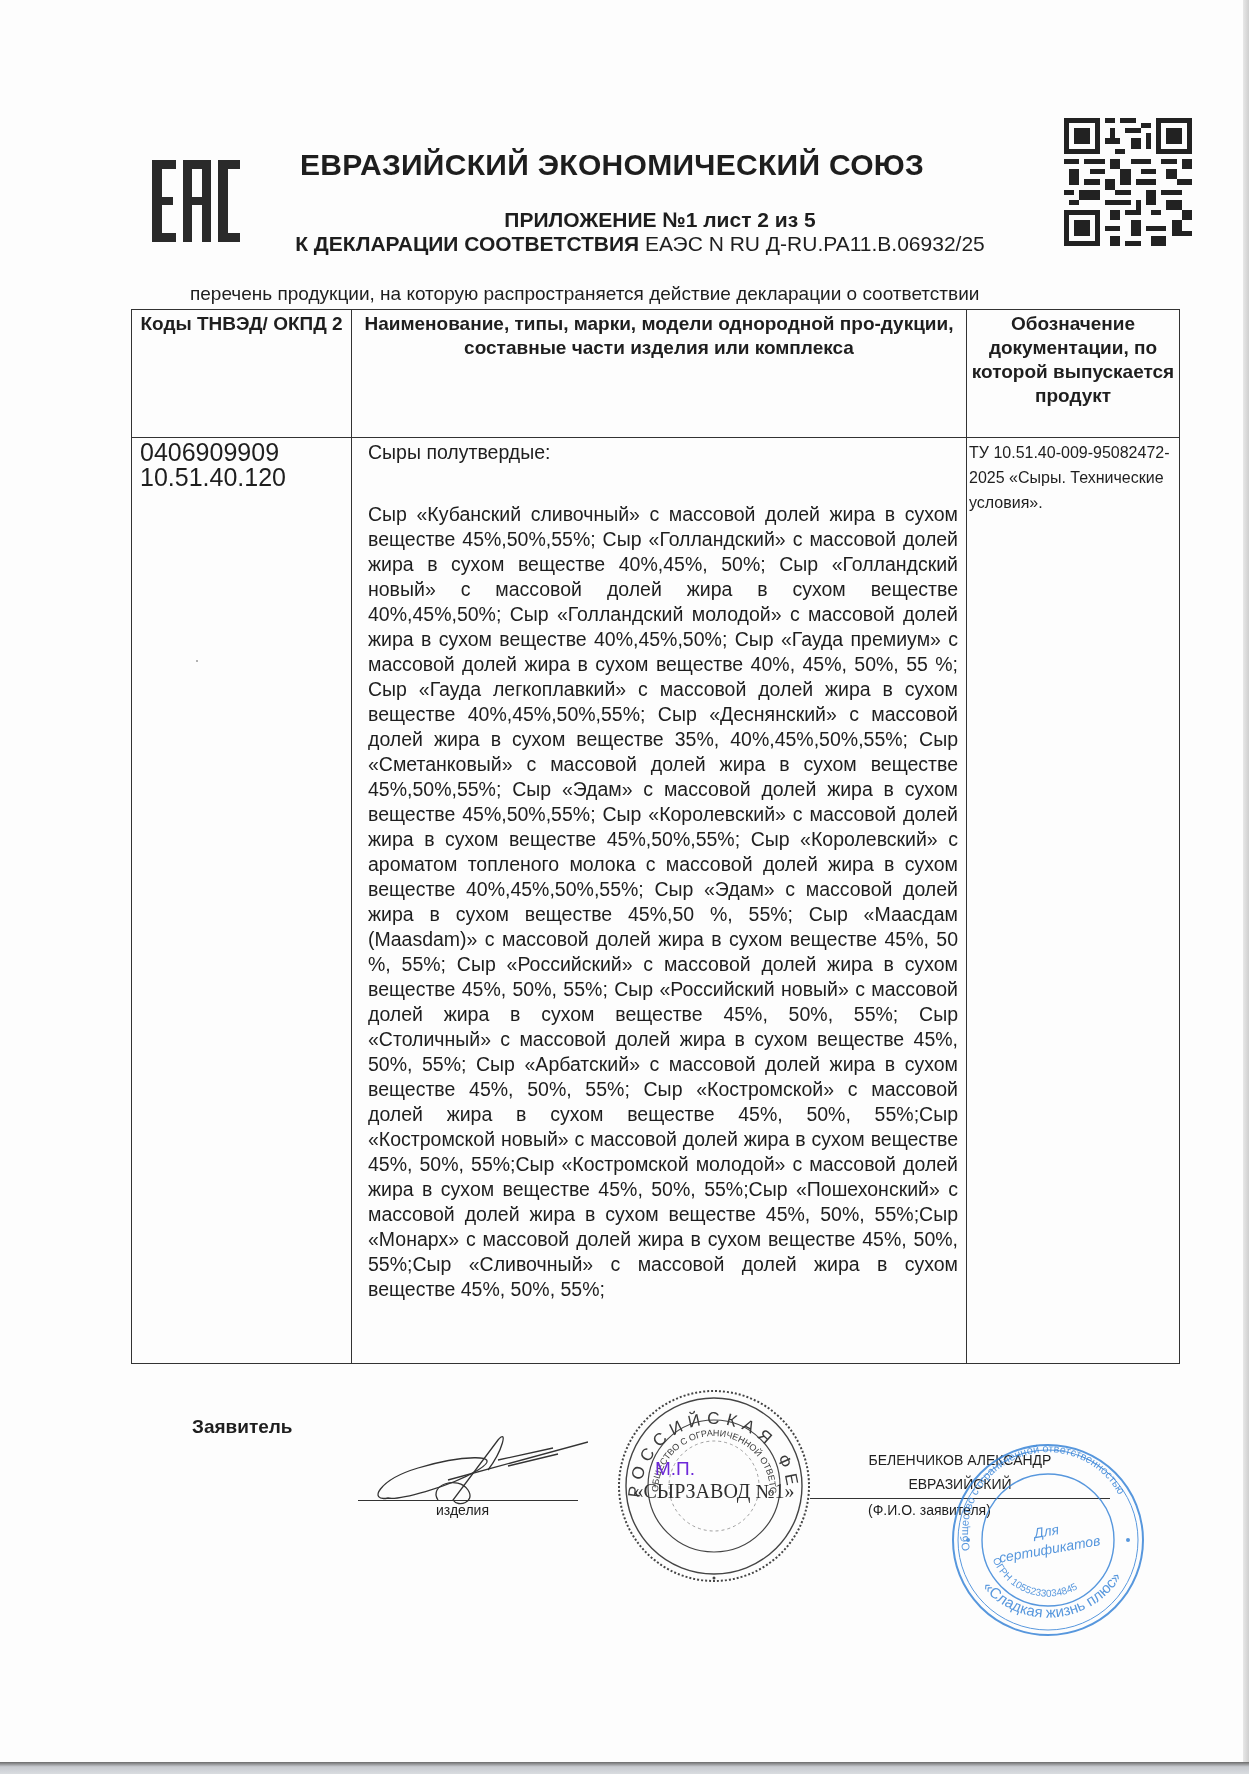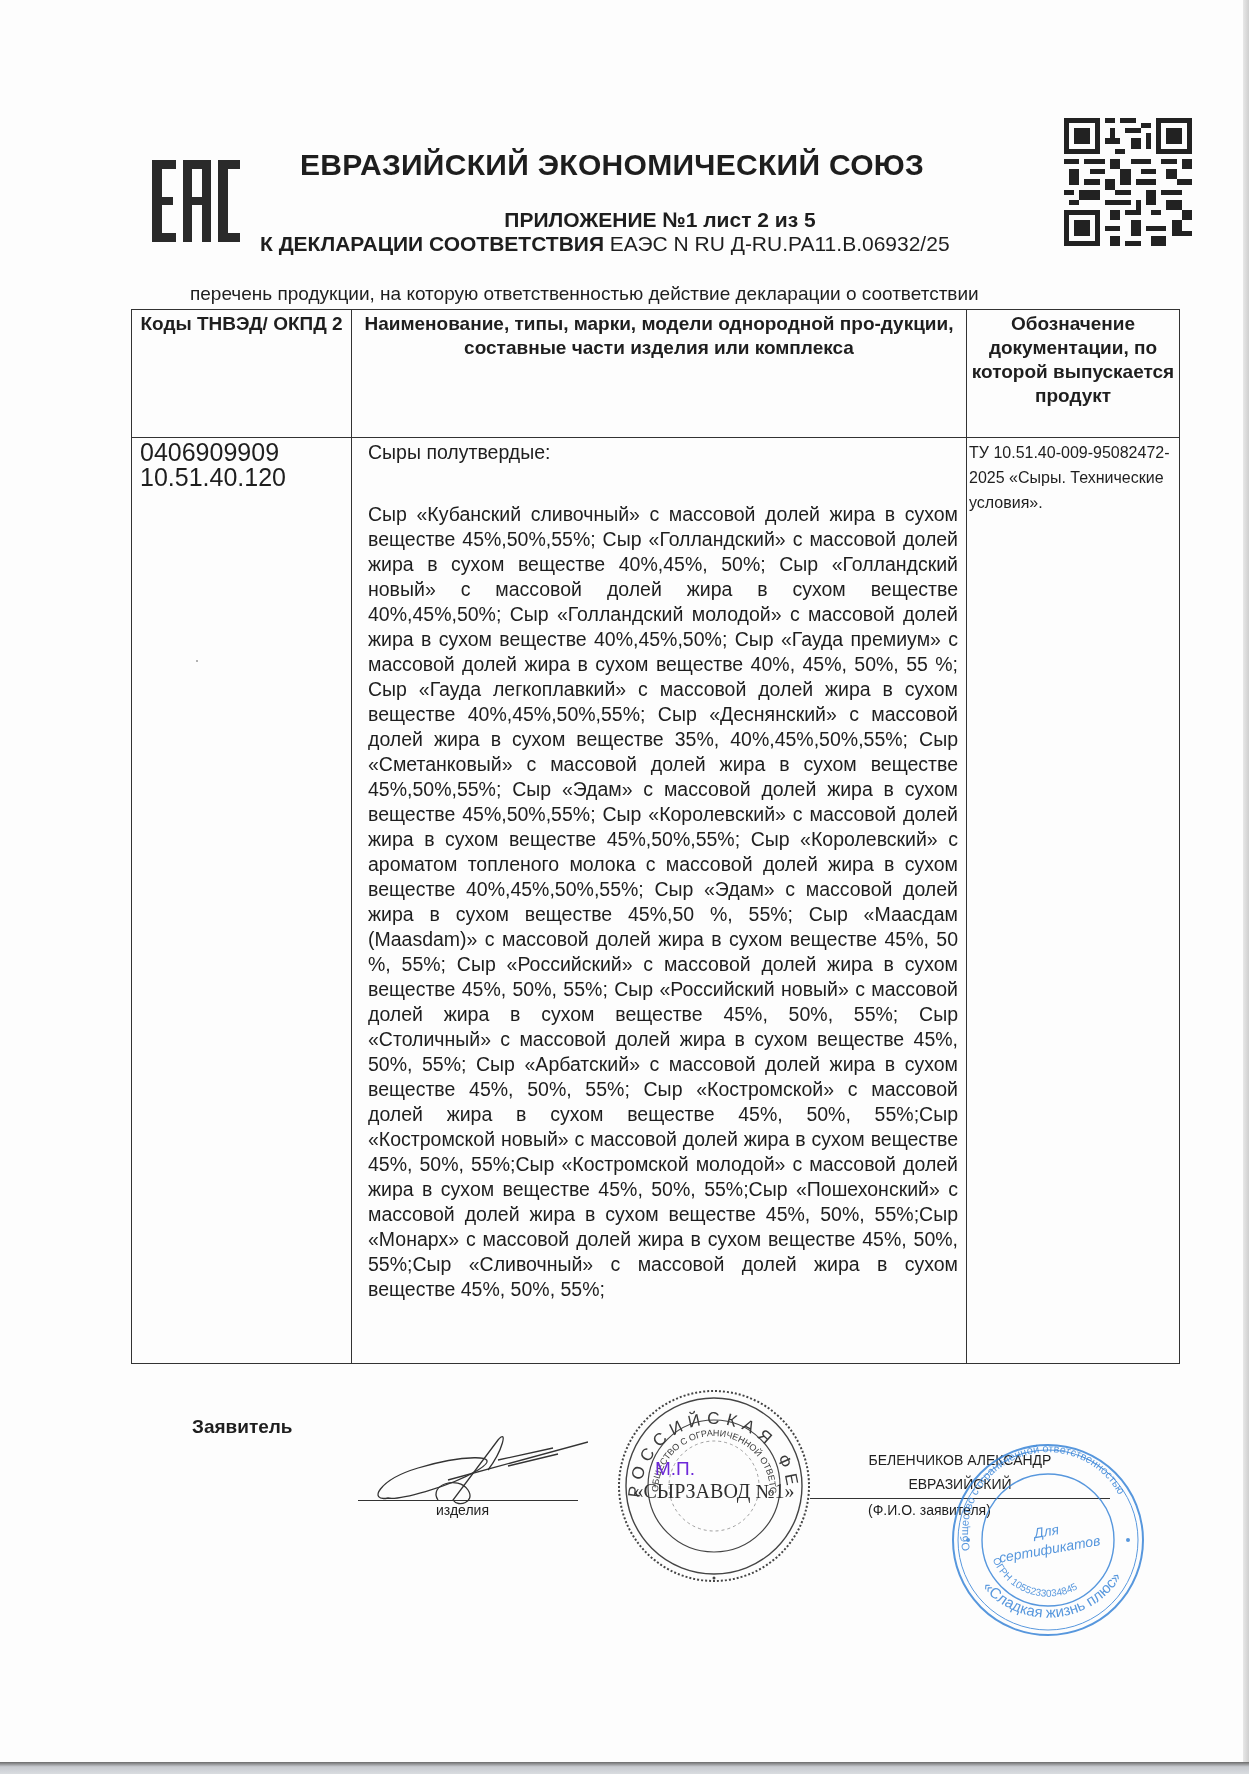--- a/index.html
+++ b/index.html
@@ -9,21 +9,21 @@
     font-family: "Liberation Sans", sans-serif; color: #1e1e1e;
   }
   .scan-edge-bottom { position: absolute; left: 0; top: 1762px; width: 1249px; height: 12px; background: linear-gradient(#6b6b6b, #c8cbd0 40%, #d9dce0); }
   .scan-edge-right { position: absolute; left: 1243px; top: 0; width: 6px; height: 1774px; background: linear-gradient(90deg, #e8e8e8, #cfcfcf); }
 
   .eac-logo { position: absolute; left: 152px; top: 160px; width: 88px; height: 82px; }
   .eac-logo .bar { position: absolute; background: #2a2a2a; }
 
   .union-title { position: absolute; left: 300px; top: 148px; width: 680px; text-align: left; font-weight: bold; font-size: 30px; letter-spacing: 0.3px; }
   .annex-line { position: absolute; left: 340px; top: 208px; width: 640px; text-align: center; font-weight: bold; font-size: 21px; }
-  .decl-line { position: absolute; left: 260px; top: 232px; width: 760px; text-align: left; font-size: 21px; }
+  .decl-line { position: absolute; left: 260px; top: 232px; width: 760px; text-align: center; font-size: 21px; }
   .decl-line b { font-weight: bold; }
 
   .qr { position: absolute; left: 1064px; top: 118px; width: 128px; height: 128px; }
 
   .list-caption { position: absolute; left: 190px; top: 283px; width: 950px; font-size: 19px; }
 
   .decl-table { position: absolute; left: 131px; top: 309px; border-collapse: collapse; table-layout: fixed; }
   .decl-table td, .decl-table th { border: 1.5px solid #333; vertical-align: top; padding: 0; }
   .decl-table th { font-weight: bold; font-size: 19px; line-height: 24px; text-align: center; }
   .col-code { width: 220px; }
@@ -131,21 +131,21 @@
       <rect x="13" y="20" width="2" height="3"></rect>
     <rect x="16" y="21" width="4" height="1"></rect>
       <rect x="21" y="20" width="2" height="3"></rect>
       <rect x="9" y="23" width="2" height="2"></rect>
     <rect x="17" y="23" width="3" height="2"></rect>
       <rect x="23" y="22" width="2" height="1"></rect>
       <rect x="12" y="24" width="3" height="1"></rect>
   </g>
 </svg>
 
-<div class="list-caption">перечень продукции, на которую ответственностью действие декларации о соответствии</div>
+<div class="list-caption">перечень продукции, на которую распространяется действие декларации о соответствии</div>
 
 <table class="decl-table">
   <colgroup>
       <col class="col-code">
       <col class="col-name">
       <col class="col-doc">
     </colgroup>
   <tbody>
       <tr class="hdr-row">
     <th class="hdr-code">Коды ТНВЭД/ ОКПД 2</th>

